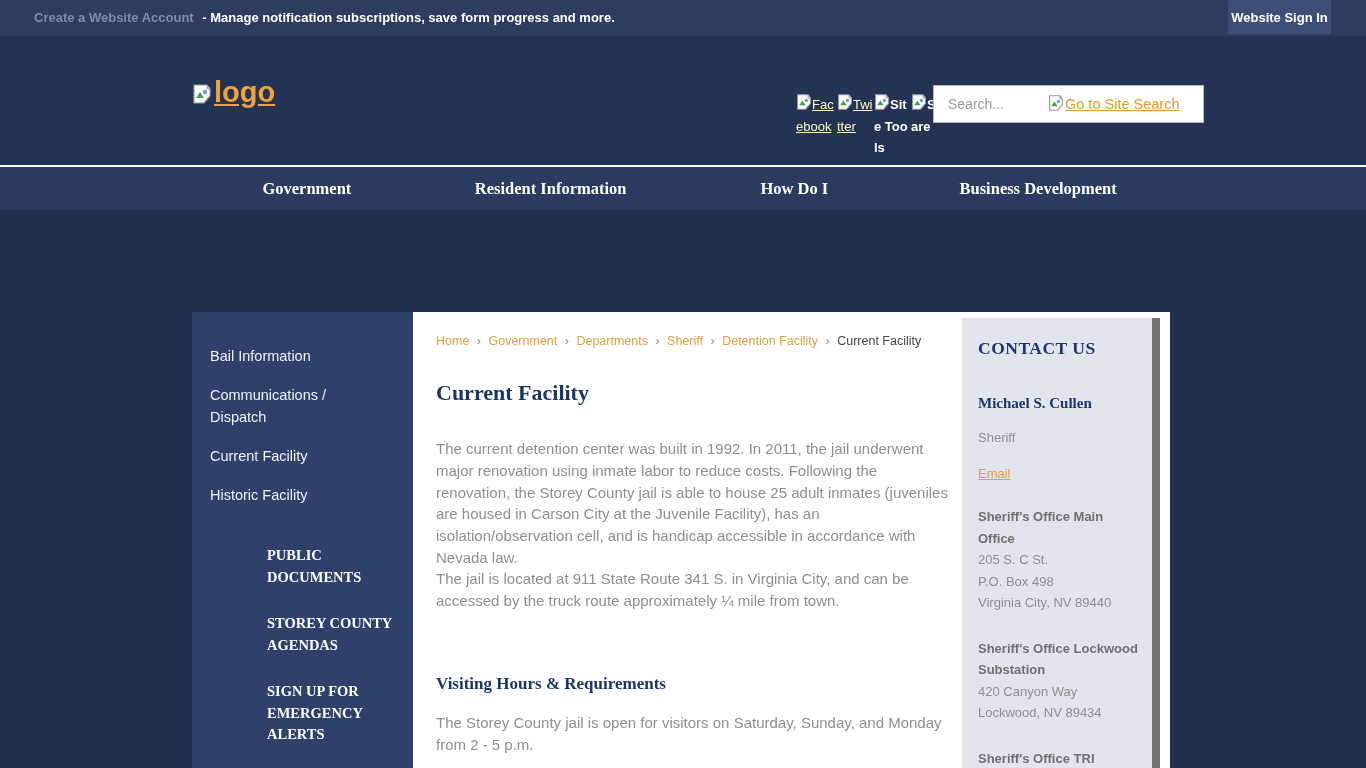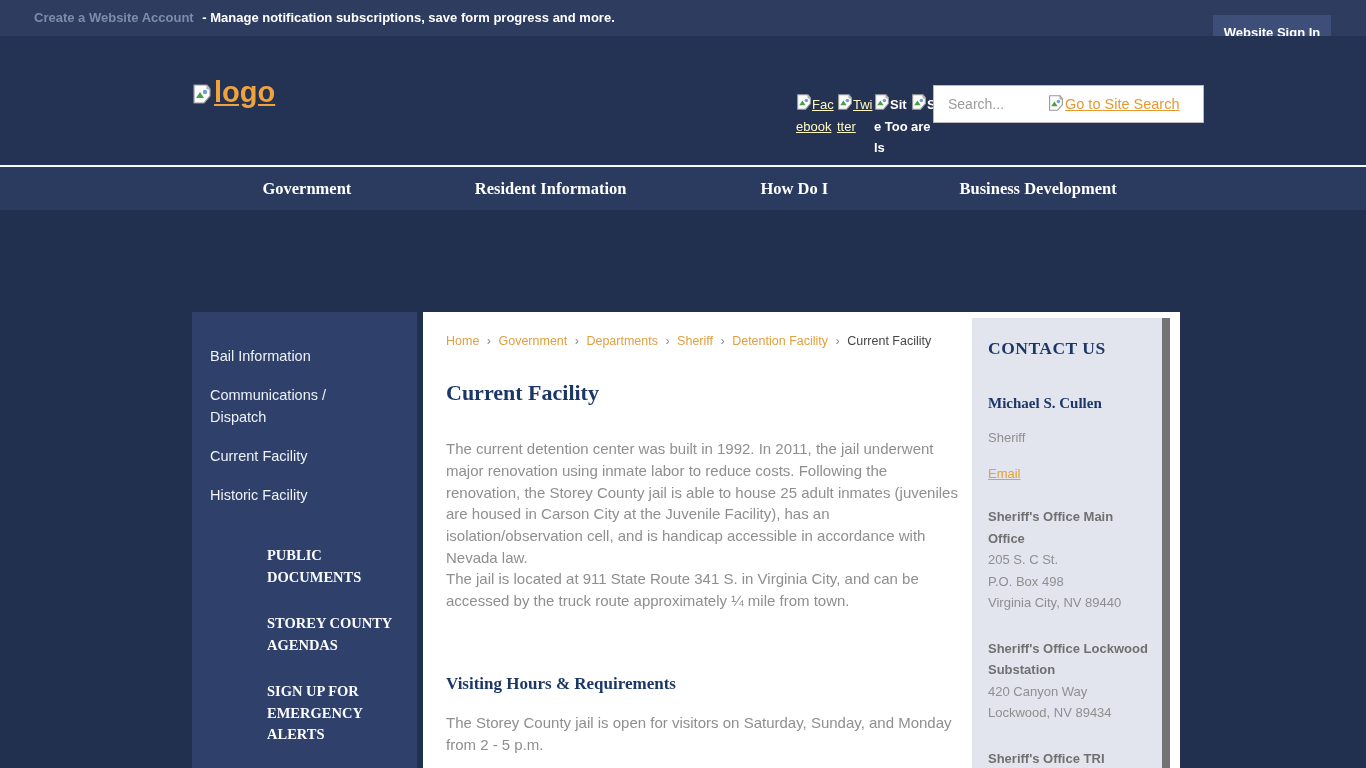--- a/index.html
+++ b/index.html
@@ -4,22 +4,22 @@
 <style>
   * { margin:0; padding:0; box-sizing:border-box; }
   html,body { width:1366px; height:768px; overflow:hidden; }
   body { font-family:"Liberation Sans", sans-serif; background:#223050; position:relative; }
 
   
   .topbar { position:absolute; left:0; top:0; width:1366px; height:36px; background:#2E3C60; }
   .topbar-text { position:absolute; left:34px; top:0; height:36px; line-height:36px; font-size:13px; white-space:nowrap; }
   .account-link { color:#7E8CAB; font-weight:bold; text-decoration:none; cursor:pointer; }
   .account-rest { color:#FFFFFF; font-weight:bold; margin-left:5px; }
-  .signin-btn { position:absolute; right:35px; top:0; width:118px; height:34px; background:#3D4F78; color:#FFFFFF;
-    font-size:13px; font-weight:bold; border:none; cursor:pointer; font-family:"Liberation Sans",sans-serif;margin-top:15px; }
+  .signin-btn { position:absolute; right:35px; top:0; width:103px; height:34px; background:#3D4F78; color:#FFFFFF;
+    font-size:13px; font-weight:bold; border:none; cursor:pointer; font-family:"Liberation Sans",sans-serif; }
 
   
   .header { position:absolute; left:0; top:36px; width:1366px; height:131px; background:#243253; }
   .logo-link { position:absolute; left:192px; top:40px; color:#F0A33C; text-decoration:underline; cursor:pointer;
     font-size:29px; font-weight:bold; display:flex; align-items:flex-start; }
   .logo-link .bimg { margin-right:2px; margin-top:2px; }
   .social { position:absolute; left:796px; top:58px; display:flex; }
   .social-item { width:36px; margin-right:1px; font-size:13px; line-height:21px; word-break:break-all; }
   .social-item.fb { width:40px; }
   .social-link { color:#fef9c3; font-weight:normal; text-decoration:underline; cursor:pointer; }
@@ -41,21 +41,21 @@
 
   
   .sidebar { position:absolute; left:192px; top:312px; width:225px; height:456px; background:#2F416B; }
   .side-list { padding:33px 38px 0 18px; }
   .side-item { color:#EEF1F6; font-size:14.5px; line-height:22px; margin-bottom:17px; cursor:pointer; }
   .quick-list { margin-top:39px; padding-left:75px; padding-right:16px; }
   .quick-item { color:#FBFCFE; font-family:"Liberation Serif", serif; font-weight:bold; font-size:14.5px;
     line-height:21.5px; margin-bottom:25px; cursor:pointer; }
 
   
-  .content { position:absolute; left:423px; top:312px; width:757px; height:456px; background:#FFFFFF; }
+  .content { position:absolute; left:413px; top:312px; width:757px; height:456px; background:#FFFFFF; }
   .breadcrumb { position:absolute; left:23px; top:22px; font-size:12.5px; color:#8A8A8A; white-space:nowrap; }
   .crumb-link { color:#E09F42; text-decoration:none; cursor:pointer; }
   .crumb-sep { color:#8A8A8A; margin:0 4px; }
   .crumb-current { color:#474747; }
   .page-title { position:absolute; left:23px; top:68px; font-family:"Liberation Serif", serif; font-weight:bold;
     font-size:22px; color:#1B3767; }
   .para { position:absolute; left:23px; width:515px; font-size:15px; color:#8F8F8F; line-height:21.8px; }
   .para1 { top:126px; }
   .para2 { top:256px; }
   .subheading { position:absolute; left:23px; top:362px; font-family:"Liberation Serif", serif; font-weight:bold;

